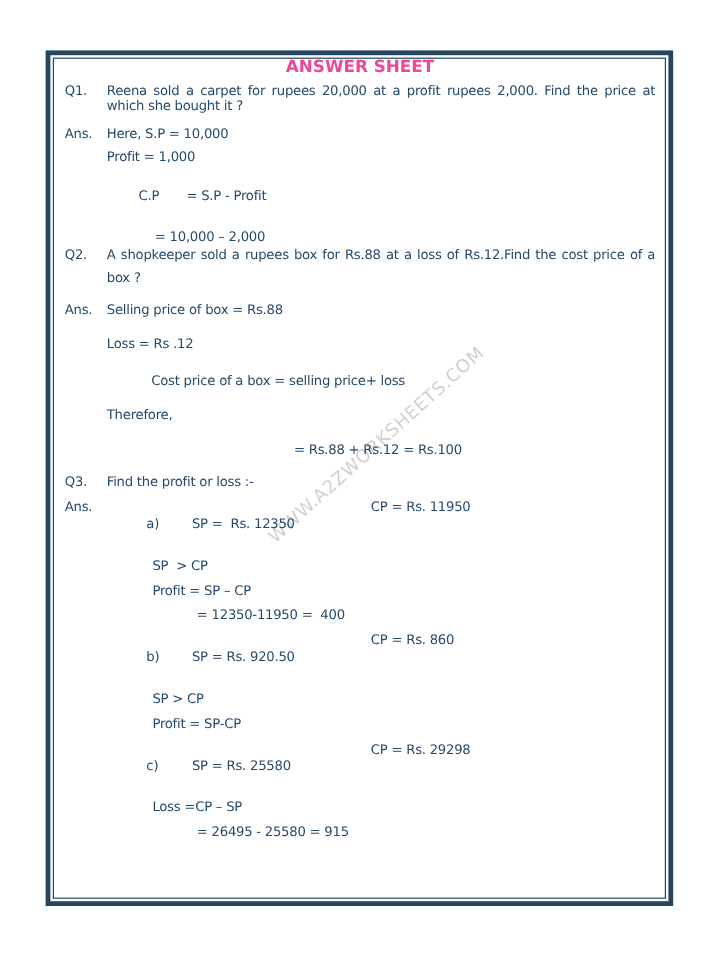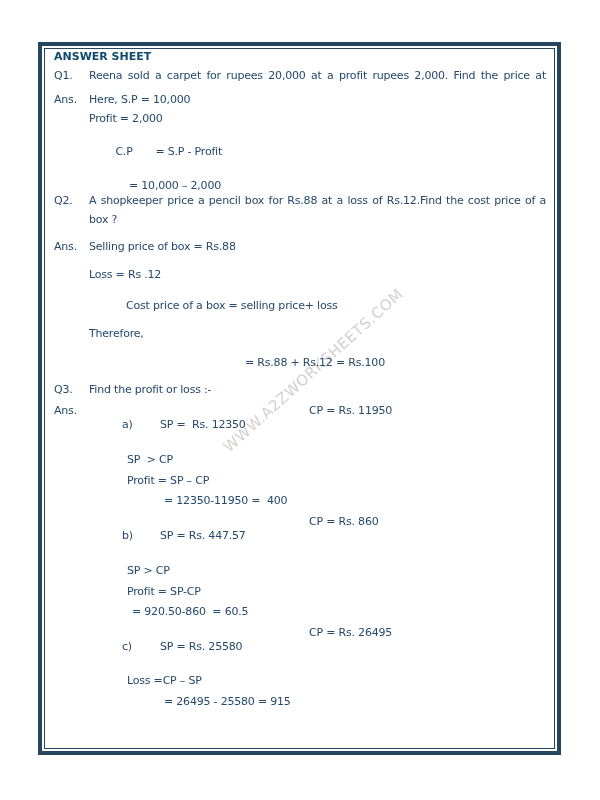--- a/index.html
+++ b/index.html
@@ -36,26 +36,27 @@
   }
   .sheet-inner{
     box-sizing:border-box;
     width:100%;height:100%;
     border:1.5px solid #26465f;
     padding:0 8px 0 9px;
     position:relative;
     overflow:hidden;
   }
   .title{
+    text-align:center;
     font-weight:bold;
-    font-size:11px;
+    font-size:14px;
     letter-spacing:0;
     line-height:15px;
     margin-top:0;
-    color:#0c4a6e;
+    color:#ec4899;
   }
   .row{display:flex;line-height:14px;}
   .lbl{width:35px;flex:none;white-space:pre;}
   .qbody{flex:1;}
   .pbody{flex:1;position:relative;white-space:pre;line-height:14px;}
   .plbl{display:inline-block;width:38px;}
   .cpcol{position:absolute;left:220px;top:0;white-space:pre;}
   .line{line-height:14px;white-space:pre;}
   .bline{padding-left:35px;}
   .qline{line-height:13px;}
@@ -81,37 +82,38 @@
 
   <div class="sheet">
     <div class="sheet-inner">
 
       <div class="title">ANSWER SHEET</div>
 
       <div class="row mt5">
         <div class="lbl">Q1.</div>
         <div class="qbody">
           <div class="fit">Reena sold a carpet for rupees 20,000 at a profit rupees 2,000. Find the price at</div>
+          <div class="line qline">which she bought it ?</div>
         </div>
       </div>
 
       <div class="row mt95">
         <div class="lbl">Ans.</div>
         <div class="qbody line">Here, S.P = 10,000</div>
       </div>
-      <div class="line bline mt5">Profit = 2,000</div>
+      <div class="line bline mt5">Profit = 1,000</div>
       <div class="line bline mt55">
         <span class="cpkey">C.P</span><span>= S.P - Profit</span>
       </div>
       <div class="line bline i40 mt55">= 10,000 – 2,000</div>
 
       <div class="row mt1">
         <div class="lbl">Q2.</div>
         <div class="qbody">
-          <div class="fit">A shopkeeper price a pencil box for Rs.88 at a loss of Rs.12.Find the cost price of a</div>
+          <div class="fit">A shopkeeper sold a rupees box for Rs.88 at a loss of Rs.12.Find the cost price of a</div>
           <div class="line qline mt65">box ?</div>
         </div>
       </div>
 
       <div class="row mt14">
         <div class="lbl">Ans.</div>
         <div class="qbody line">Selling price of box = Rs.88</div>
       </div>
       <div class="line bline mt135">Loss = Rs .12</div>
       <div class="line bline i37 mt175">Cost price of a box = selling price+ loss</div>
@@ -129,31 +131,30 @@
           <span class="plbl">a)</span><span>SP =  Rs. 12350</span><span class="cpcol">CP = Rs. 11950</span>
         </div>
       </div>
       <div class="line bline i38 mt7">SP  &gt; CP</div>
       <div class="line bline i38 mt7">Profit = SP – CP</div>
       <div class="line bline i75 mt6">= 12350-11950 =  400</div>
 
       <div class="row mt7">
         <div class="lbl"></div>
         <div class="pbody">
-          <span class="plbl">b)</span><span>SP = Rs. 447.57</span><span class="cpcol">CP = Rs. 860</span>
+          <span class="plbl">b)</span><span>SP = Rs. 920.50</span><span class="cpcol">CP = Rs. 860</span>
         </div>
       </div>
       <div class="line bline i38 mt7">SP &gt; CP</div>
       <div class="line bline i38 mt7">Profit = SP-CP</div>
-      <div class="line bline i43 mt6">= 920.50-860  = 60.5</div>
 
       <div class="row mt7">
         <div class="lbl"></div>
         <div class="pbody">
-          <span class="plbl">c)</span><span>SP = Rs. 25580</span><span class="cpcol">CP = Rs. 26495</span>
+          <span class="plbl">c)</span><span>SP = Rs. 25580</span><span class="cpcol">CP = Rs. 29298</span>
         </div>
       </div>
       <div class="line bline i38 mt6">Loss =CP – SP</div>
       <div class="line bline i75 mt7">= 26495 - 25580 = 915</div>
 
     </div>
   </div>
 </div>
 
 </body></html>

